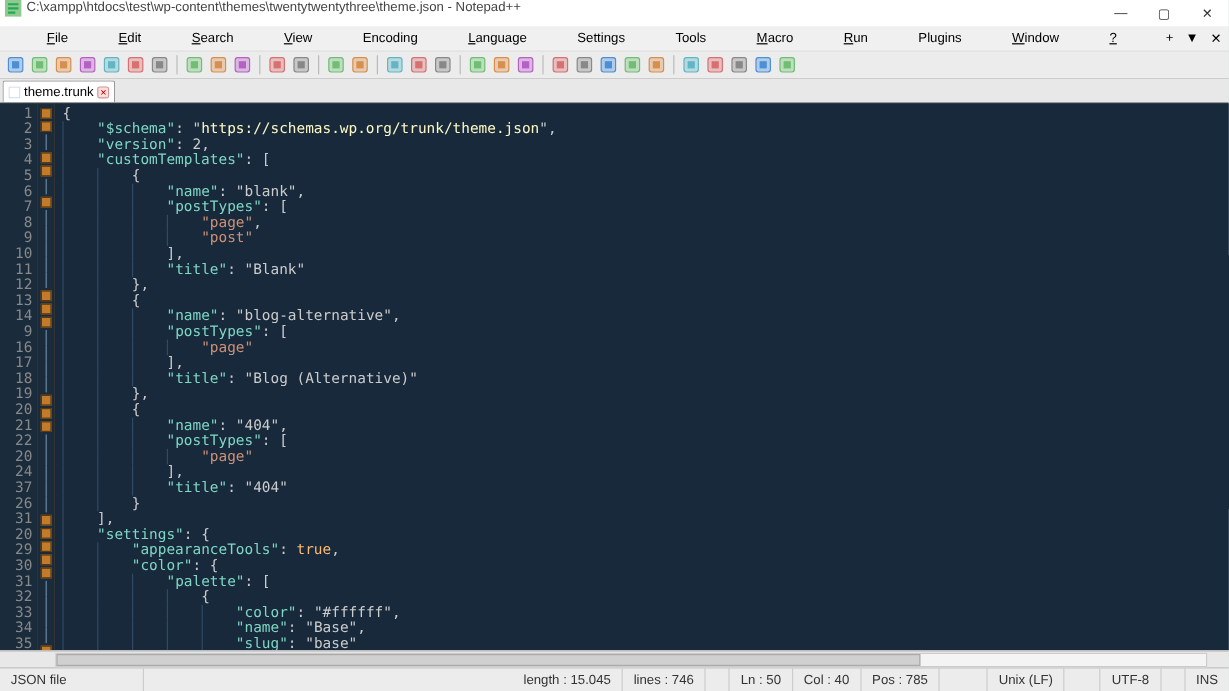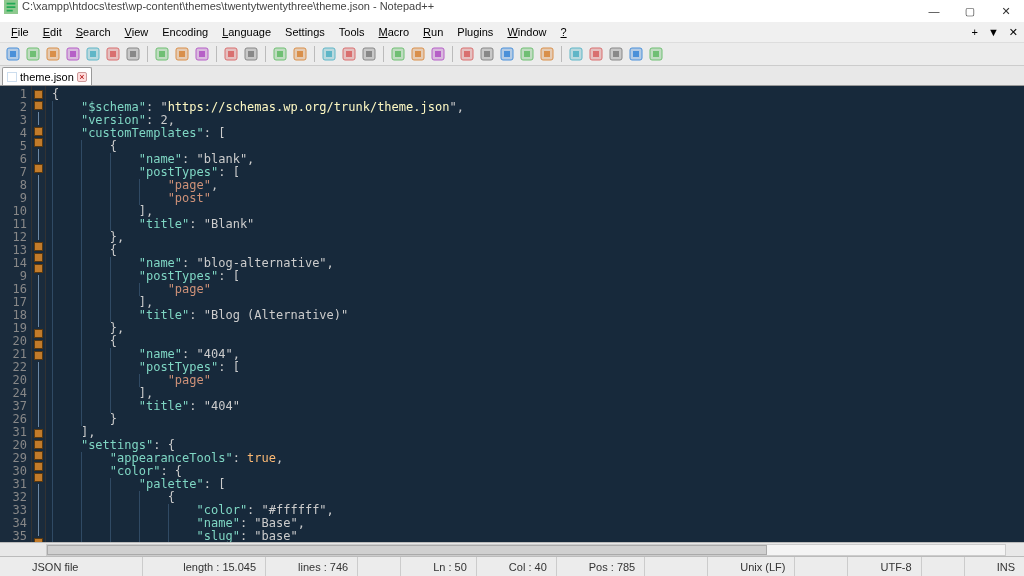--- a/index.html
+++ b/index.html
@@ -8,21 +8,21 @@
 
   
   .titlebar { height: 22px; display: flex; align-items: flex-start; background: #fff; padding-left: 4px; }
   .titlebar .app-icon { width: 14px; height: 14px; margin-right: 4px; }
   .titlebar .title-text { flex: 1; font-size: 11px; color: #444; }
   .titlebar .win-btns { display: flex; height: 100%; }
   .titlebar .win-btn { width: 36px; display: flex; align-items: center; justify-content: center; font-size: 11px; color: #333; }
 
   
   .menubar { height: 20px; display: flex; align-items: center; background: #f0f0f0; padding: 0 4px; gap: 0; position: relative; }
-  .menubar .menu-item { padding: 2px 7px; font-size: 11px; color: #000; cursor: default; }
+  .menubar .menu-item { padding: 2px 7px; font-size: 11px; color: #000; cursor: default; margin-left: 28px; }
   .menubar .menu-item u { text-decoration: underline; }
   .menubar .right-icons { position: absolute; right: 6px; display: flex; gap: 10px; align-items: center; font-size: 11px; }
 
   
   .toolbar { height: 24px; display: flex; align-items: center; background: #ececec; padding: 0 4px; gap: 2px; border-top: 1px solid #ddd; border-bottom: 1px solid #ccc; }
   .tb-btn { width: 18px; height: 18px; display: flex; align-items: center; justify-content: center; border-radius: 2px; }
   .tb-sep { width: 1px; height: 16px; background: #bbb; margin: 0 3px; }
   .tb-icon { width: 14px; height: 14px; }
 
   
@@ -46,21 +46,21 @@
   .url { color: #fef9c3; }
   .gline { display:inline-block; height:13px; border-left:1px solid #304a64; margin-right:-1px; }
 
   
   .hscroll { height: 14px; background: #e8e8e8; border-top: 1px solid #bbb; position: relative; }
   .hscroll .track { position:absolute; left:46px; right:18px; top:1px; height:12px; background:#f4f4f4; border:1px solid #ccc; }
   .hscroll .thumb { position:absolute; left:0; top:0; bottom:0; width:720px; background:#d0d0d0; border:1px solid #aaa; }
 
   
   .statusbar { height: 20px; background: #ececec; border-top: 1px solid #bbb; display: flex; align-items: center; font-size: 11px; color: #333; }
-  .statusbar .cell { padding: 0 9px; height: 100%; display:flex; align-items:center; border-right: 1px solid #ccc; margin-left: 23px; }
+  .statusbar .cell { padding: 0 9px; height: 100%; display:flex; align-items:center; border-right: 1px solid #ccc; }
   .statusbar .cell:last-child { border-right:none; }
   .statusbar .spacer { flex: 1; border-right: 1px solid #ccc; }
 
   .ln-num { display:block; height:13px; }
 </style>
 </head>
 <body>
 
 <div class="window">
 
@@ -287,21 +287,21 @@
         </svg>
       </div>
     </div>
 
   <div class="tabstrip">
     <div class="tab">
       <svg class="tab-icon" viewBox="0 0 10 10">
           <rect width="10" height="10" fill="#cde"></rect>
           <rect x="1" y="1" width="8" height="8" fill="#fff"></rect>
         </svg>
-      <span>theme.json</span>
+      <span>theme.trunk</span>
       <span class="tab-close">×</span>
     </div>
   </div>
 
   <div class="editor-wrap">
     <div class="gutter-ln" id="gutter-ln">
         <span class="ln-num">1</span>
         <span class="ln-num">2</span>
         <span class="ln-num">3</span>
         <span class="ln-num">4</span>

